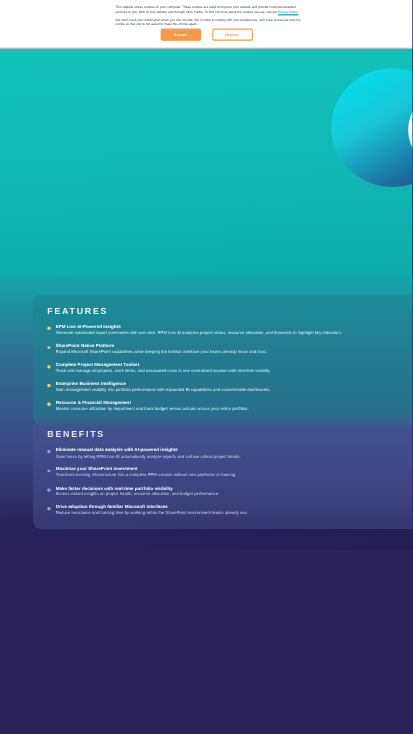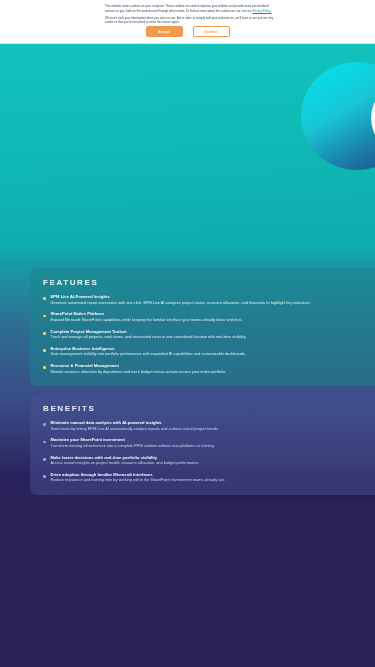--- a/index.html
+++ b/index.html
@@ -65,21 +65,21 @@
   .card {
     position: absolute; left: 30px; width: 345px;
     border-radius: 7px 0 0 7px;
     padding: 10px 12px 11px 13px;
   }
   .card-features {
     top: 268px;
     background: rgba(27,133,140,0.55);
   }
   .card-benefits {
-    top: 394px;
+    top: 380px;
     background: rgba(74,84,148,0.48);
   }
   .card-title {
     font-size: 8px; font-weight: 700; letter-spacing: 1.6px;
     color: #eaf6f7; margin-bottom: 7px;
   }
   .card-benefits .card-title { color: #e7eaf7; }
 
   .item { display: flex; gap: 5px; margin-bottom: 5.2px; }
   .item:last-child { margin-bottom: 0; }

